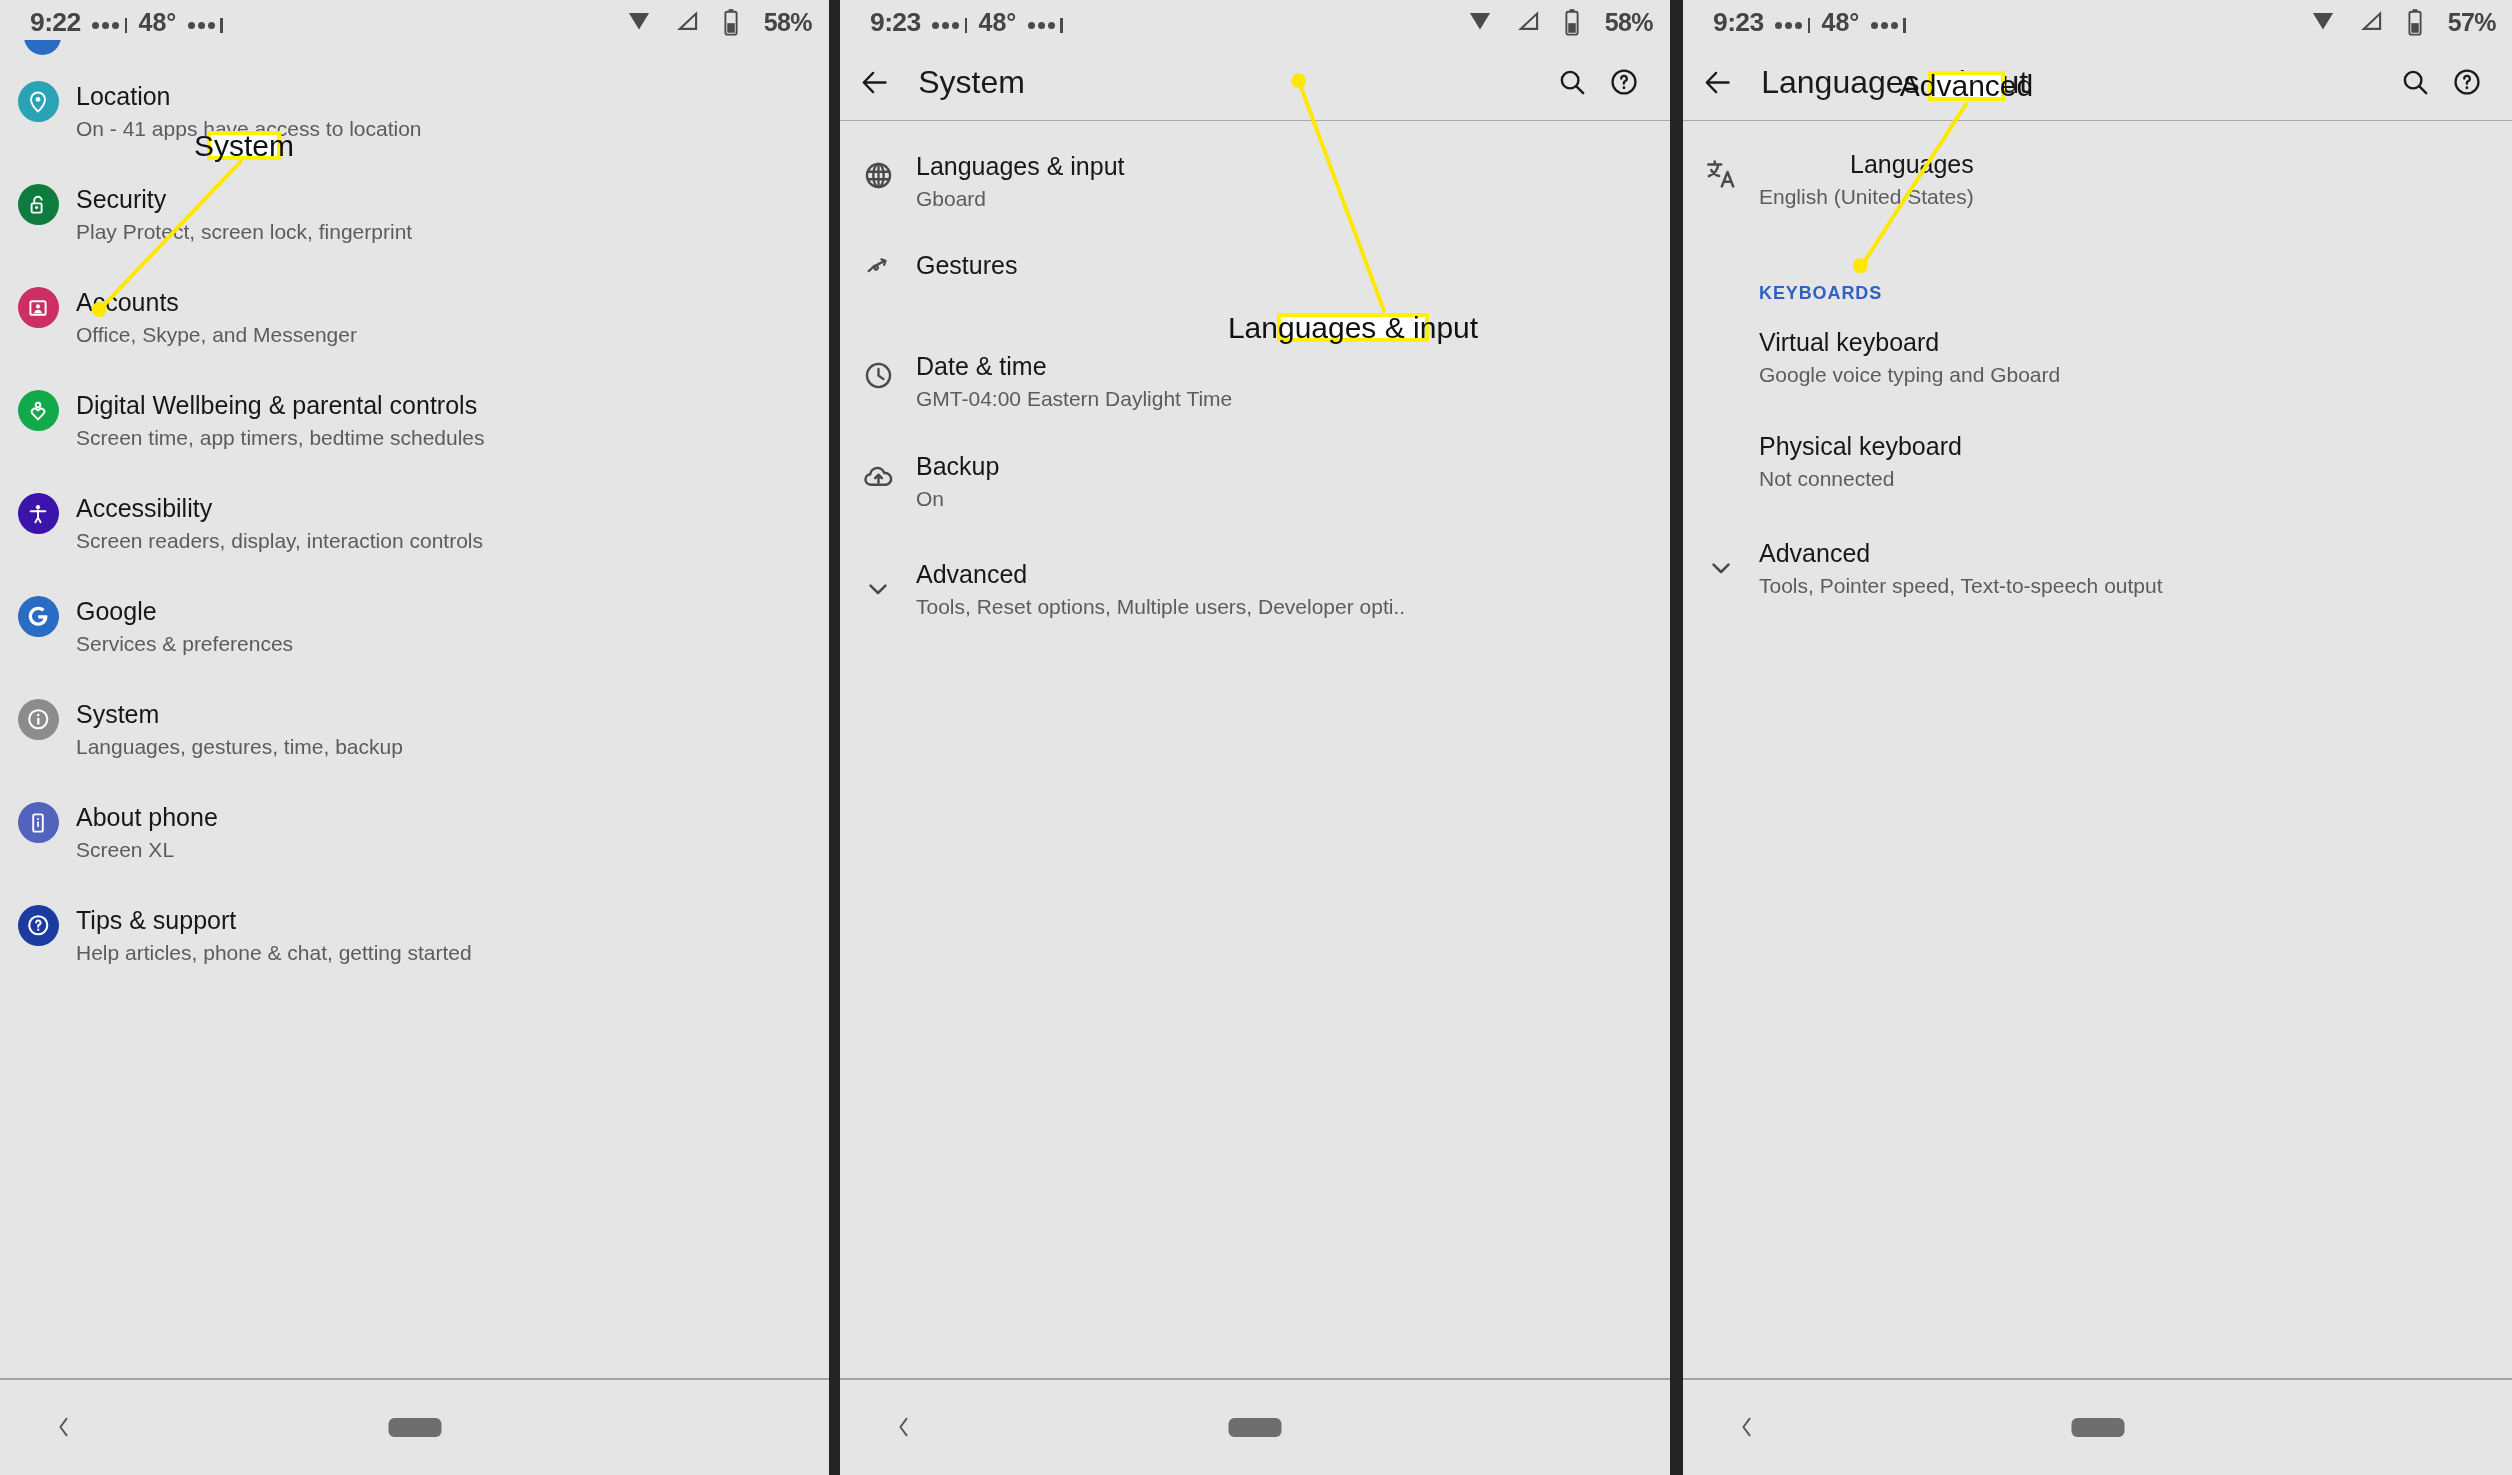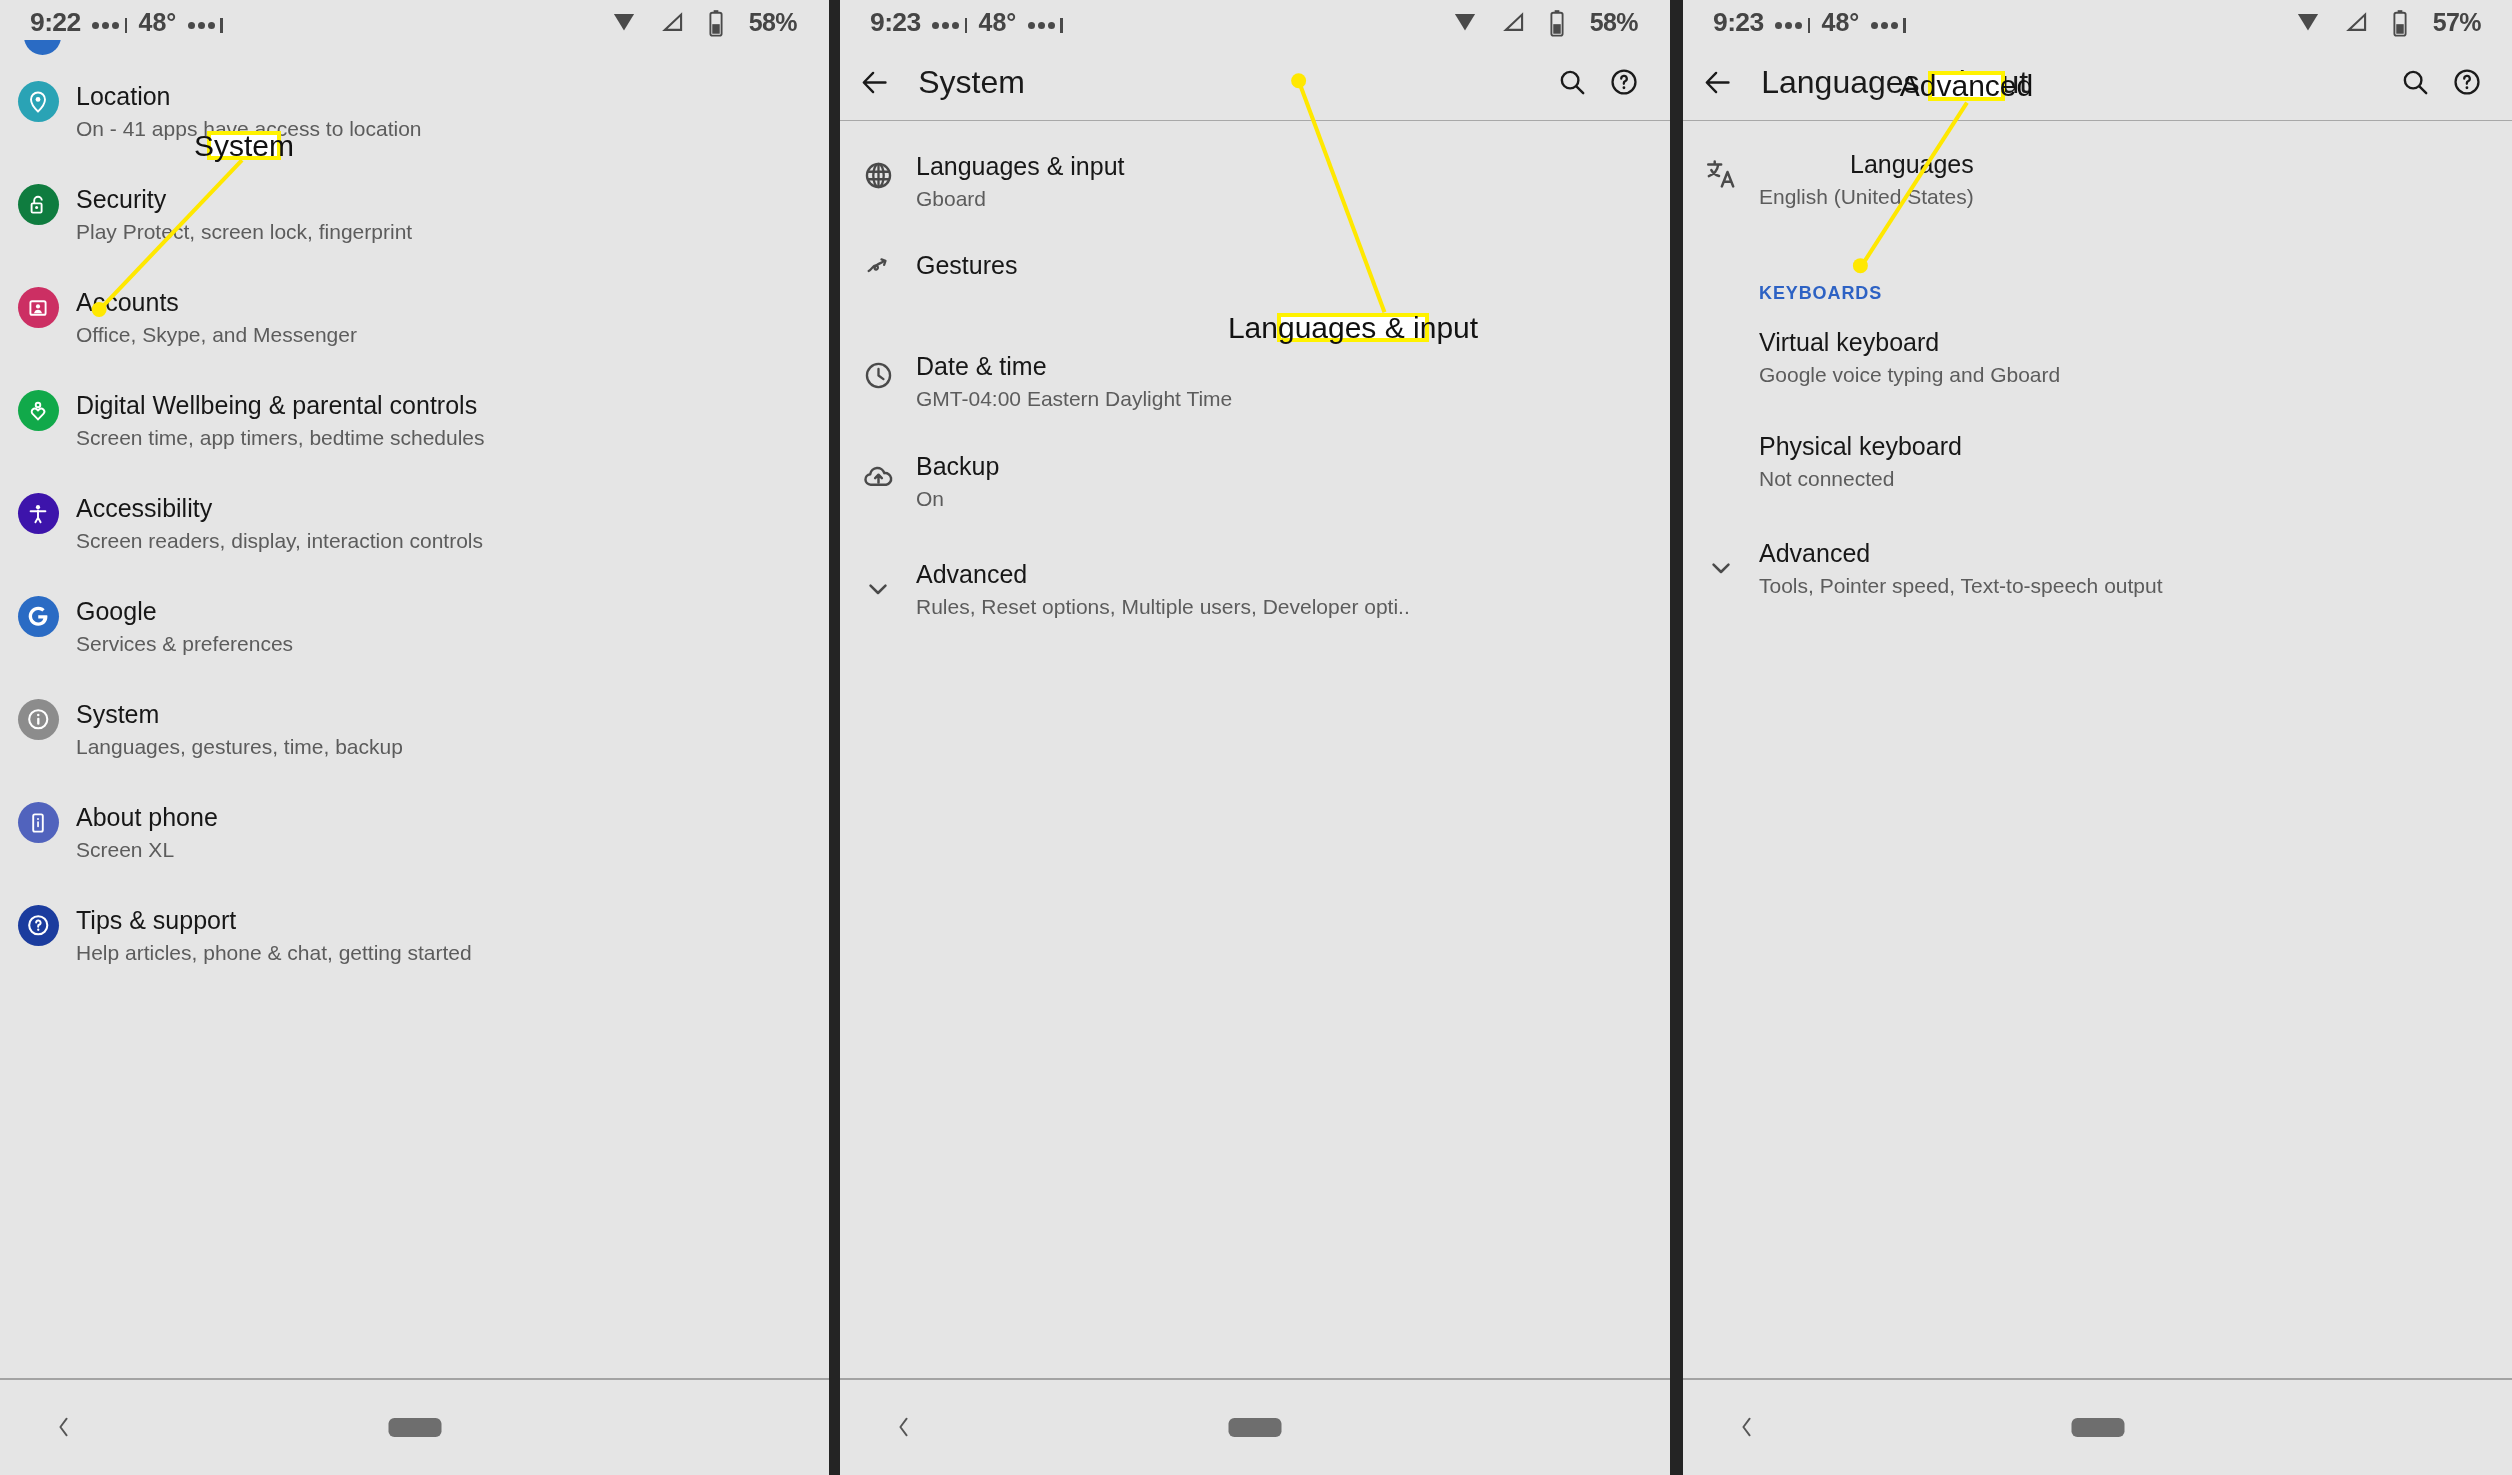--- a/index.html
+++ b/index.html
@@ -28,21 +28,21 @@
     position:absolute;left:0;top:0;width:100%;height:45px;
     display:flex;align-items:center;
     color:#4a4a4a;
   }
   .sb-left{display:flex;align-items:baseline;gap:11.5px;padding-left:30px;}
   .sb-time{font-size:26.5px;font-weight:700;letter-spacing:-0.6px;color:#454545;}
   .sb-dots{display:inline-flex;align-items:center;gap:2.9px;position:relative;top:-2.3px;}
   .sb-dots i{width:7px;height:7px;border-radius:50%;background:#4a4a4a;display:block;}
   .sb-dots b{width:2.3px;height:15px;background:#4a4a4a;display:block;margin-left:2.9px;}
   .sb-temp{font-size:25px;font-weight:700;color:#454545;}
-  .sb-right{margin-left:auto;display:flex;align-items:center;gap:25px;padding-right:32px;}
+  .sb-right{margin-left:auto;display:flex;align-items:flex-start;gap:25px;padding-right:17px;}
   .sb-batt-text{font-size:25px;font-weight:700;color:#454545;letter-spacing:-0.6px;}
 
   
   .appbar{
     position:absolute;left:0;top:45px;width:100%;height:75px;
     display:flex;align-items:center;
   }
   .appbar-back{width:69px;display:flex;align-items:center;justify-content:center;}
   .appbar-title{
     font-size:32px;color:#1a1a1a;font-weight:400;
@@ -413,21 +413,21 @@
       </div>
 
       <div class="row" style="height:103px;padding-top:4.6px;">
         <div class="row-icon" style="padding-top:14px;">
           <svg width="32" height="32" viewBox="0 0 24 24">
               <path d="M6.4 9.4 12 15 17.6 9.4" fill="none" stroke="#4a4a4a" stroke-width="1.9" stroke-linecap="round" stroke-linejoin="round"></path>
             </svg>
         </div>
         <div class="row-text">
           <div class="row-title">Advanced</div>
-          <div class="row-sub">Rules, Reset options, Multiple users, Developer opti..</div>
+          <div class="row-sub">Tools, Reset options, Multiple users, Developer opti..</div>
         </div>
       </div>
     </div>
 
     <div class="navsep"></div>
     <div class="navbar">
       <div class="nav-back">
         <svg width="25" height="32" viewBox="0 0 24 24">
             <path d="M15 4 L9 12 L15 20" fill="none" stroke="#555" stroke-width="1.8" stroke-linecap="round" stroke-linejoin="round"></path>
           </svg>

